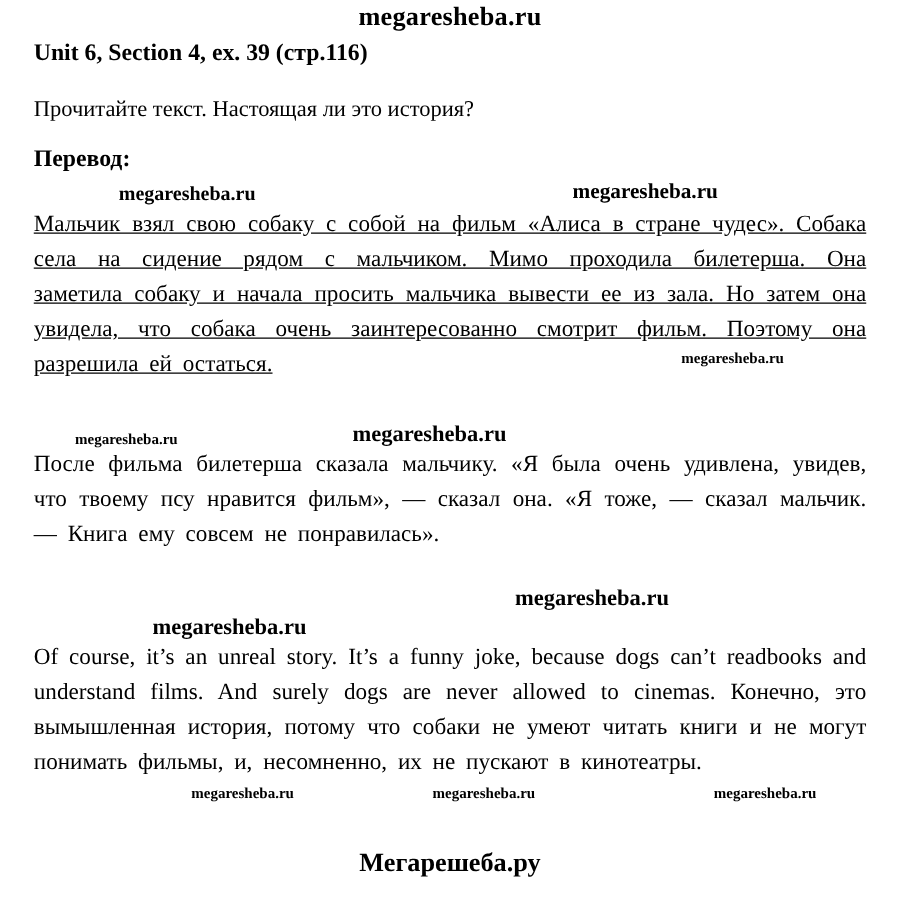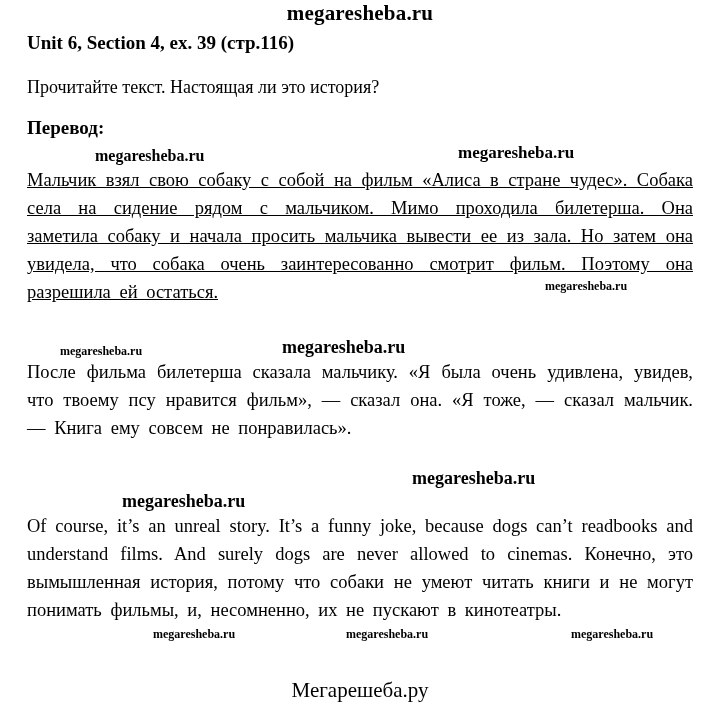--- a/index.html
+++ b/index.html
@@ -41,21 +41,21 @@
   .wm4  { left: 60px;  top: 344px; }
   .wm5  { left: 282px; top: 337px; }
   .wm6  { left: 412px; top: 468px; }
   .wm7  { left: 122px; top: 491px; }
   .wm8  { left: 153px; top: 627px; }
   .wm9  { left: 346px; top: 627px; }
   .wm10 { left: 571px; top: 627px; }
 
   .footer {
     position: absolute; top: 678px; left: 0; width: 100%;
-    text-align: center; font-weight: 400; font-size: 21px;
+    text-align: center; font-weight: 700; font-size: 21px;
   }
 </style>
 </head>
 <body>
 
 <div class="page">
 
   <div class="site-header">megaresheba.ru</div>
 
   <div class="ex-title">Unit 6, Section 4, ex. 39 (стр.116)</div>

